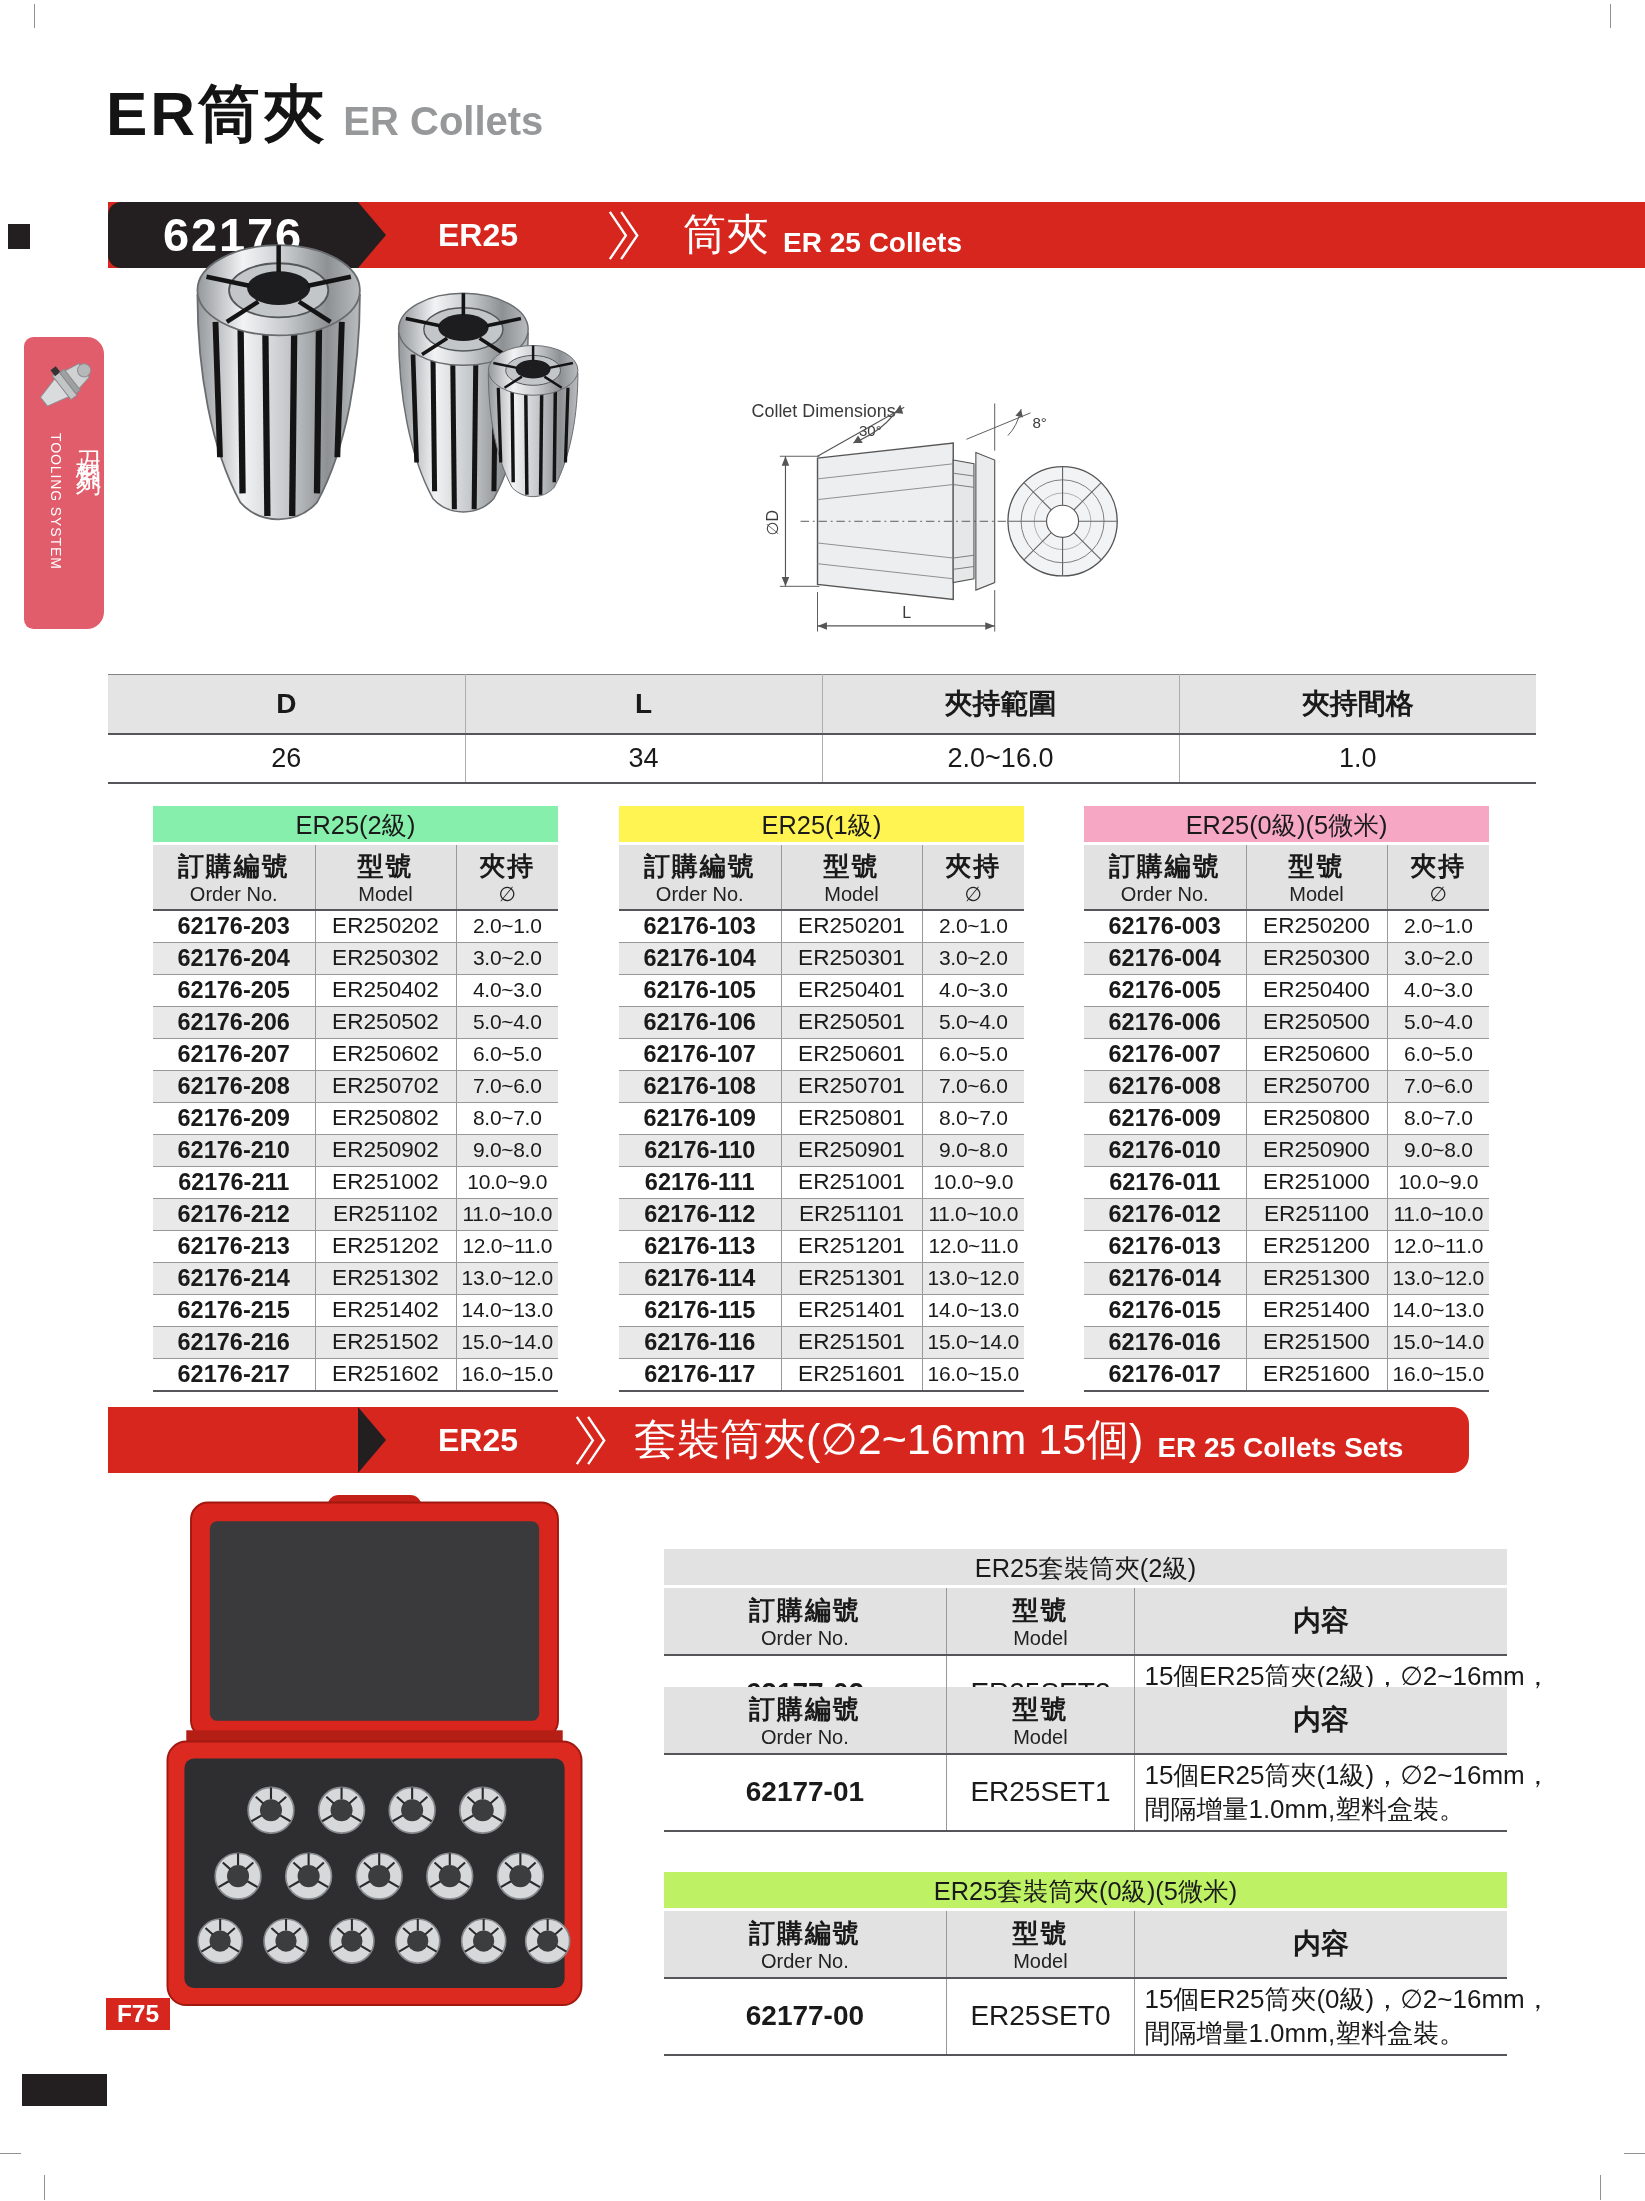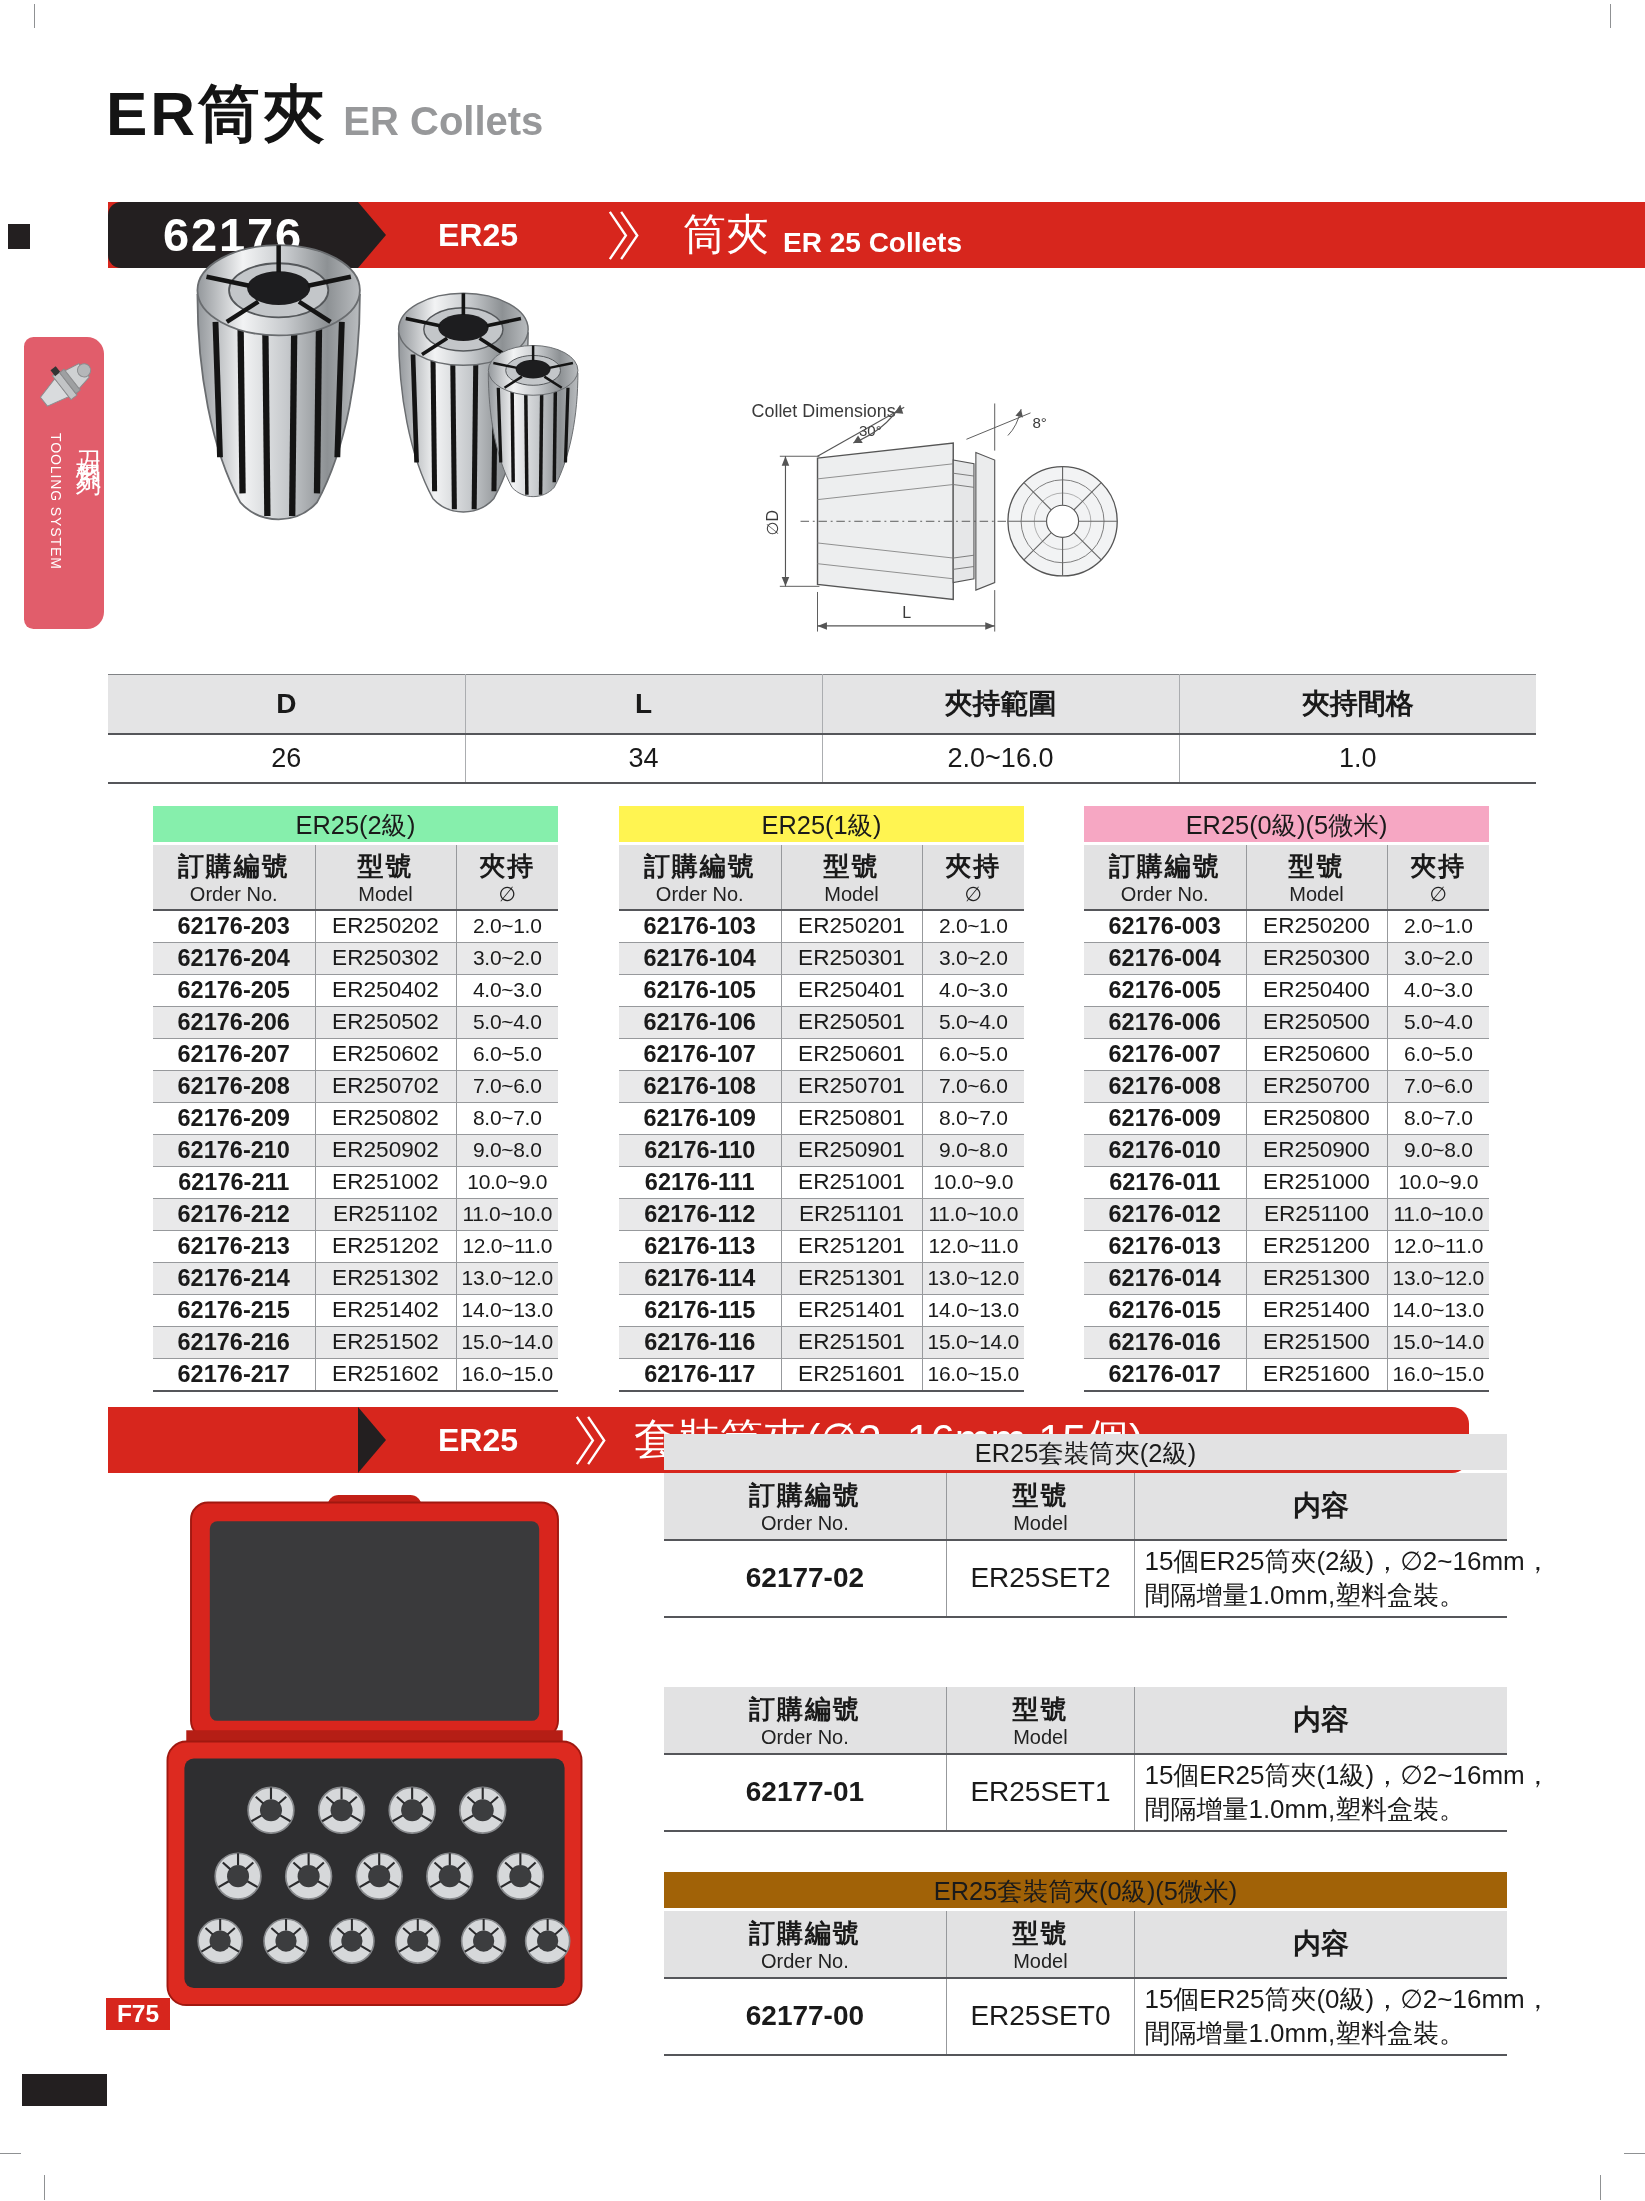--- a/index.html
+++ b/index.html
@@ -584,21 +584,21 @@
     <use href="#cc" x="303" y="378" width="54" height="54"></use>
     <use href="#cc" x="378" y="378" width="54" height="54"></use>
     <use href="#cc" x="60" y="448" width="52" height="52"></use>
     <use href="#cc" x="130" y="448" width="52" height="52"></use>
     <use href="#cc" x="200" y="448" width="52" height="52"></use>
     <use href="#cc" x="270" y="448" width="52" height="52"></use>
     <use href="#cc" x="340" y="448" width="52" height="52"></use>
     <use href="#cc" x="408" y="448" width="52" height="52"></use>
   </svg>
 
-  <div class="set-table" style="top:1434px;">
+  <div class="set-table" style="top:1549px;">
     <div class="st-title" style="background: rgb(226, 226, 227);">ER25套裝筒夾(2級)</div>
     <table>
       <colgroup>
           <col style="width:282px">
           <col style="width:188px">
           <col style="width:372px">
         </colgroup>
       <thead>
           <tr>
         <th>
@@ -652,21 +652,21 @@
         <td class="content">
           <div>15個ER25筒夾(1級)，∅2~16mm，</div>
           <div>間隔增量1.0mm,塑料盒裝。</div>
         </td>
       </tr>
         </tbody>
     </table>
   </div>
 
   <div class="set-table" style="top:1872px;">
-    <div class="st-title" style="background: #a16207;">ER25套裝筒夾(0級)(5微米)</div>
+    <div class="st-title" style="background: #bef264;">ER25套裝筒夾(0級)(5微米)</div>
     <table>
       <colgroup>
           <col style="width:282px">
           <col style="width:188px">
           <col style="width:372px">
         </colgroup>
       <thead>
           <tr>
         <th>
               <span class="hzh">訂購編號</span>

